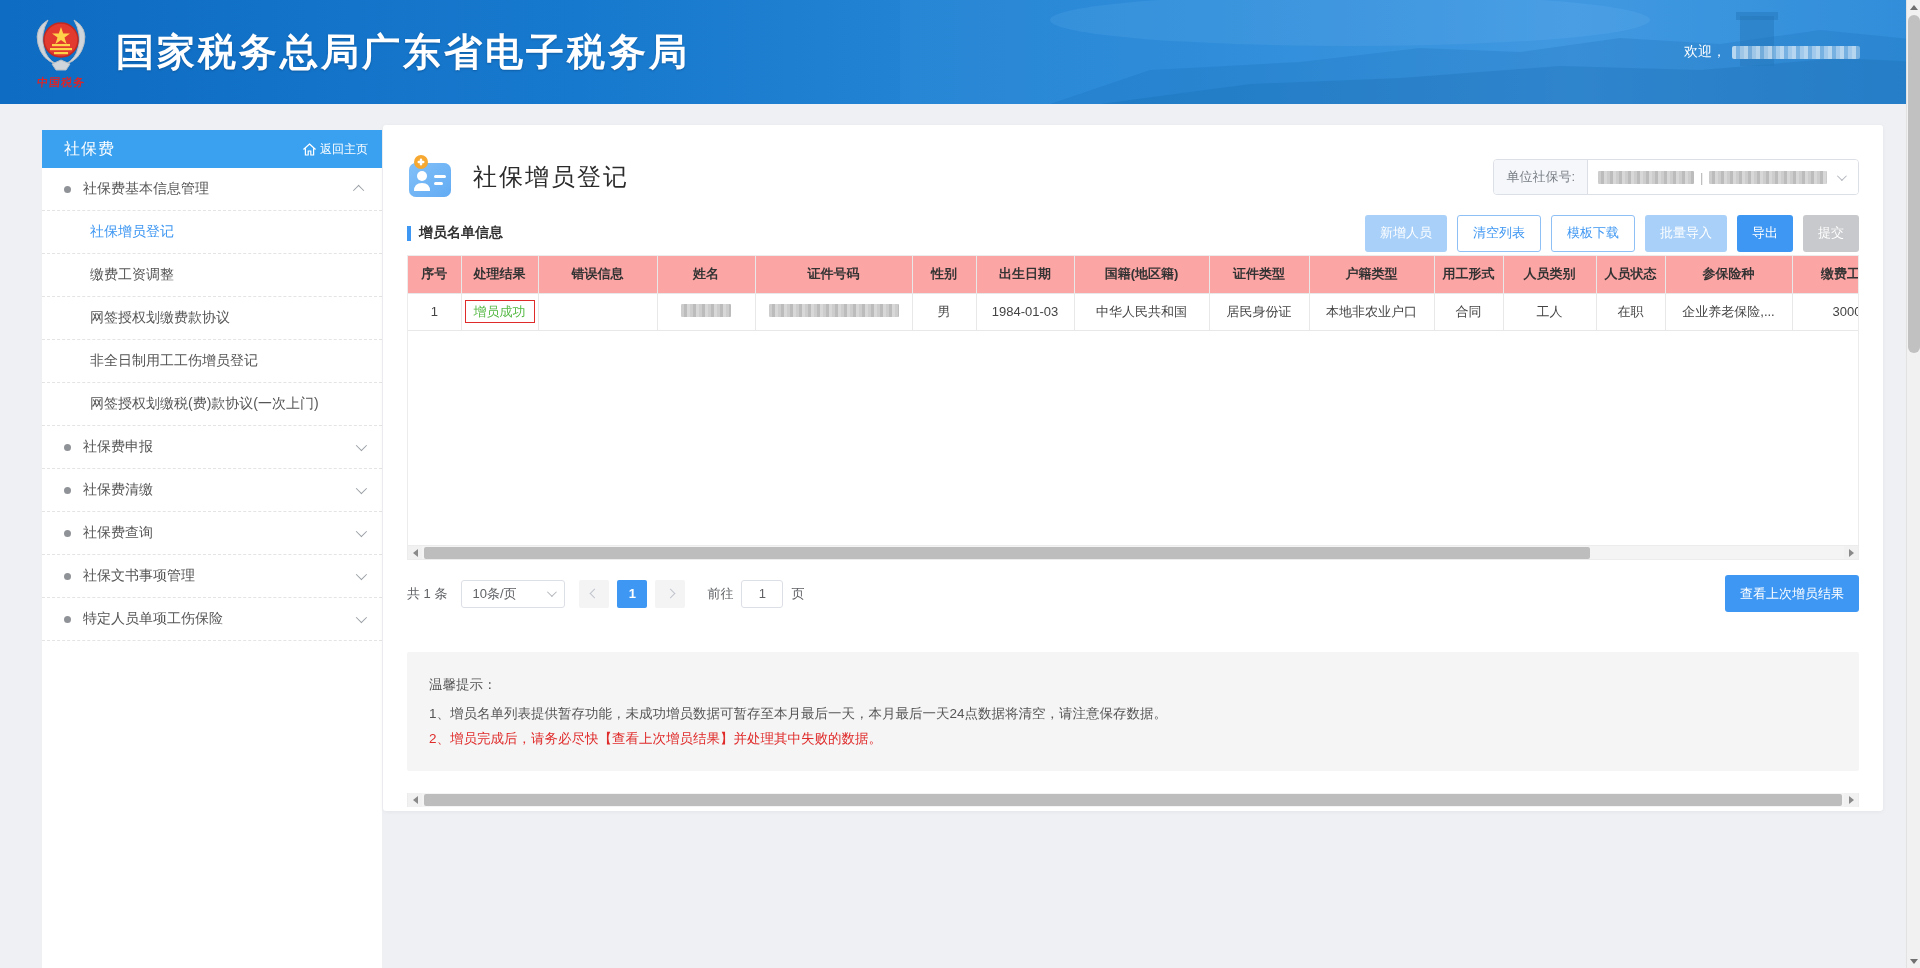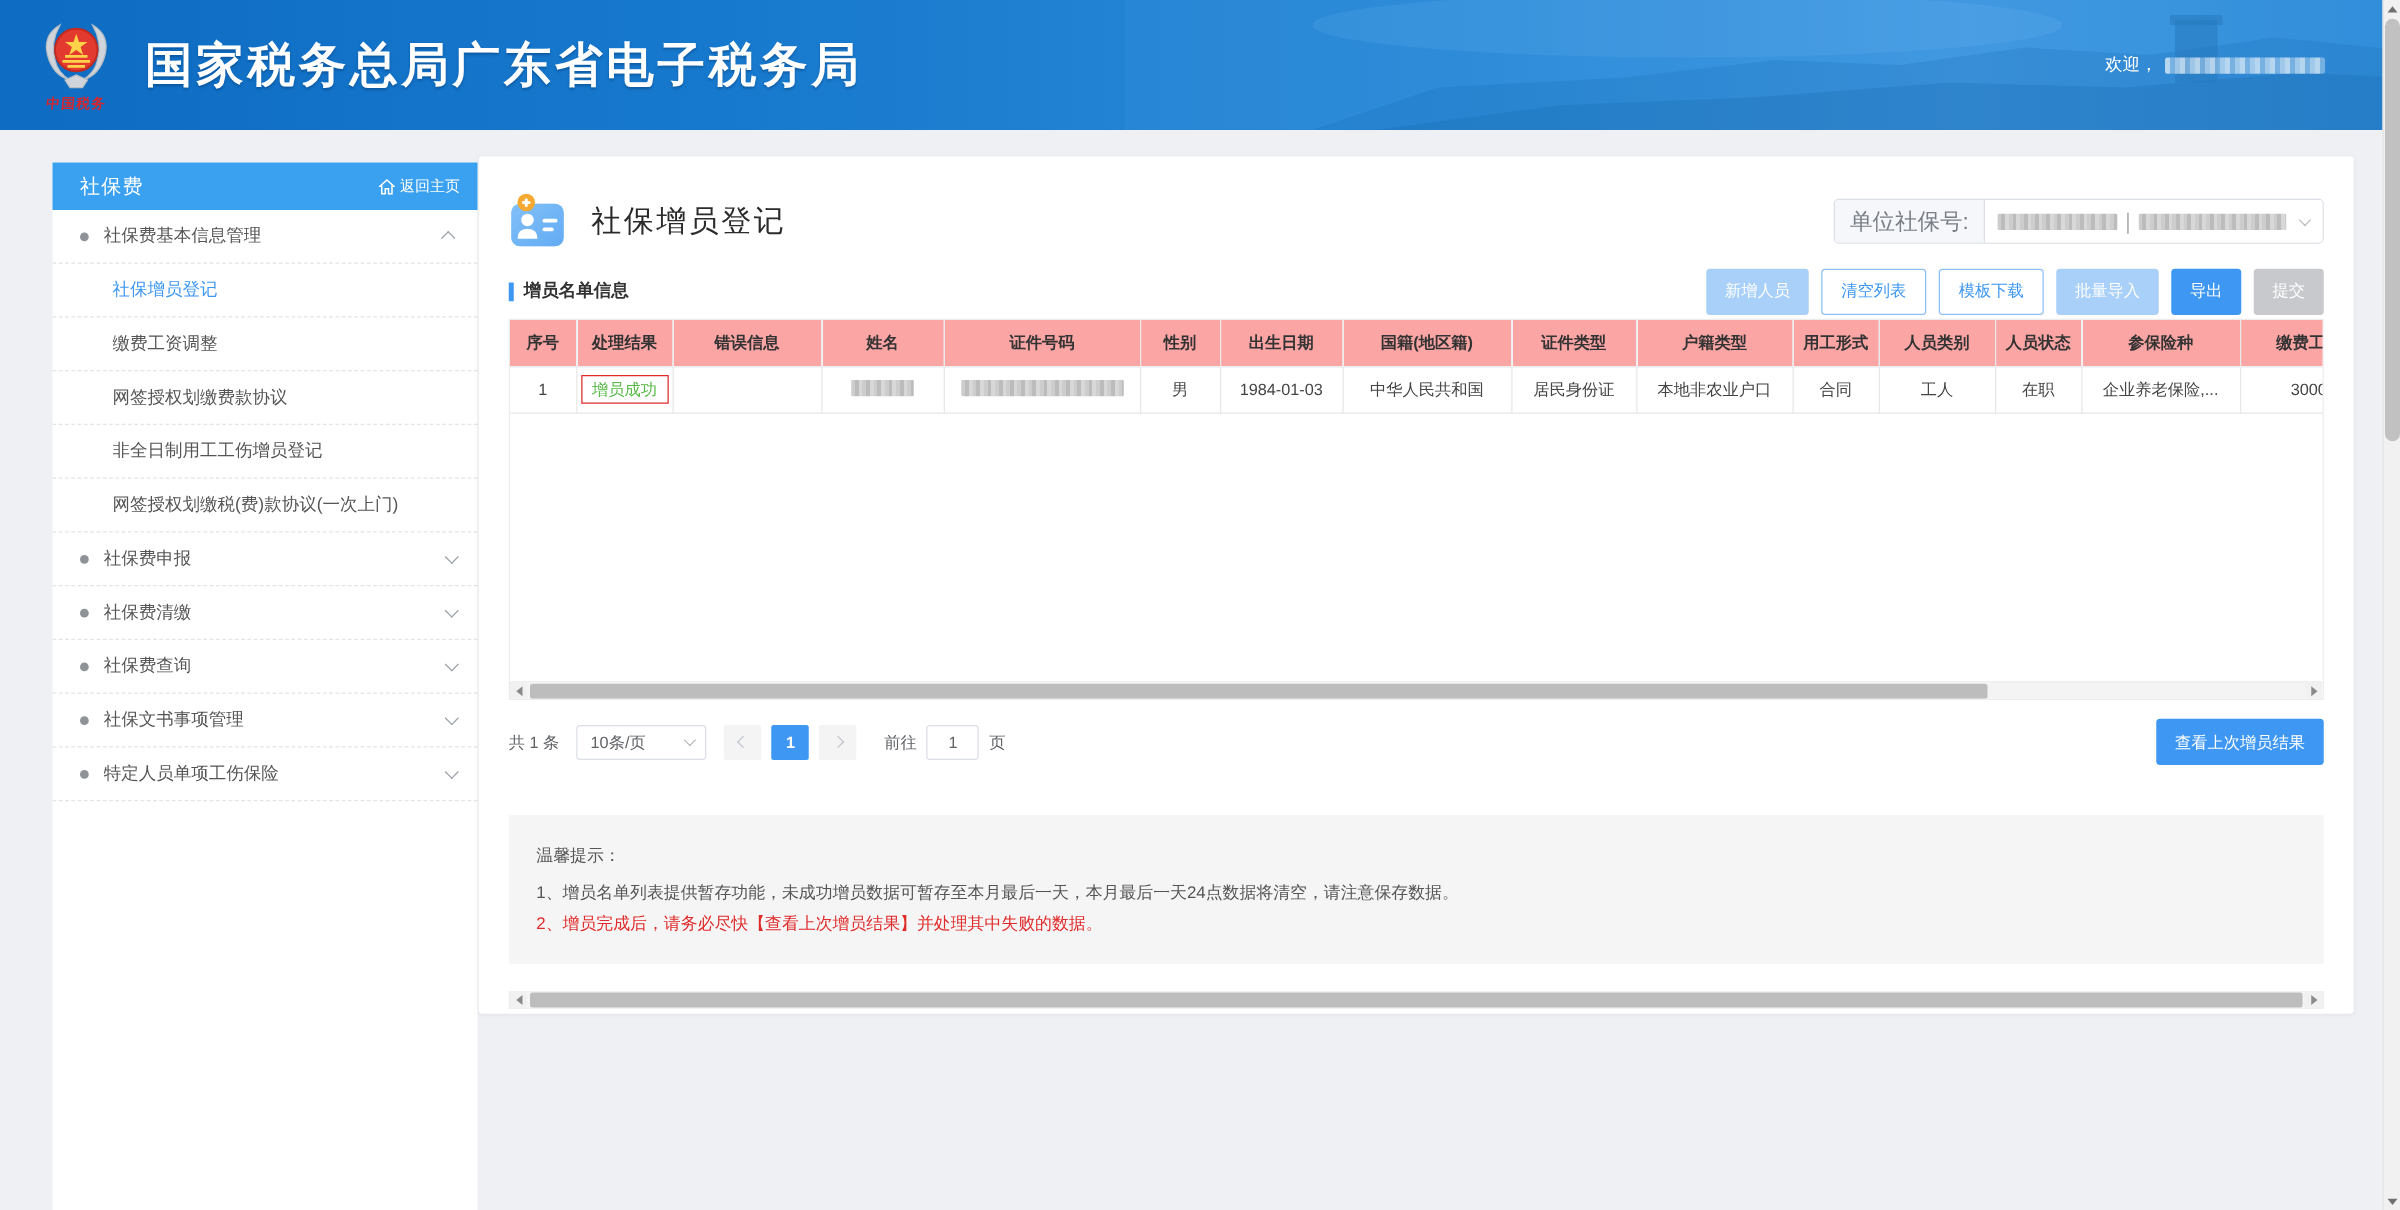--- a/index.html
+++ b/index.html
@@ -42,21 +42,21 @@
   .child{ padding-left:48px; }
   .child.active .lbl{ color:#3e97f2; }
   .chev{ width:8px; height:8px; border-right:1.6px solid #9aa0a6; border-bottom:1.6px solid #9aa0a6; transform:rotate(45deg) translateY(-2px); flex:none; }
   .chev.up{ transform:rotate(225deg) translateY(-2px); }
   
   .card{ position:absolute; left:383px; top:125px; width:1500px; height:686px; background:#fff; border-radius:3px;
          box-shadow:0 1px 4px rgba(0,0,0,.05); padding:0 24px; }
   .title-row{ display:flex; align-items:center; padding-top:22px; height:82px; }
   .page-icon{ position:relative; width:46px; height:44px; flex:none; }
   .page-title{ font-size:24px; color:#2b2b2b; margin-left:20px; letter-spacing:2px; }
-  .unit-box{ margin-left:auto; display:flex; align-items:stretch; height:36px; border:1px solid #dcdfe6; border-radius:4px; overflow:hidden; font-size:18px; }
+  .unit-box{ margin-left:auto; display:flex; align-items:stretch; height:36px; border:1px solid #dcdfe6; border-radius:4px; overflow:hidden; font-size:13px; }
   .unit-label{ background:#f5f7fa; color:#7a7f87; display:flex; align-items:center; padding:0 12px; border-right:1px solid #dcdfe6; }
   .unit-value{ background:#fff; display:flex; align-items:center; padding:0 10px; min-width:270px; color:#999; cursor:pointer; }
   .redact{ display:inline-block; height:13px; border-radius:1px;
     background:repeating-linear-gradient(90deg,#cdcdcd 0 3px,#bcbcbc 3px 6px,#d8d8d8 6px 9px); }
   .unit-value .sep{ margin:0 6px; color:#b5b5b5; }
   .unit-value .dchev{ margin-left:10px; }
   .dchev{ width:7px; height:7px; border-right:1.4px solid #b3b7bd; border-bottom:1.4px solid #b3b7bd; transform:rotate(45deg) translateY(-2px); }
   
   .section-row{ display:flex; align-items:center; margin-top:10px; height:32px; }
   .sec-bar{ width:4px; height:15px; background:#3e97f2; flex:none; }

